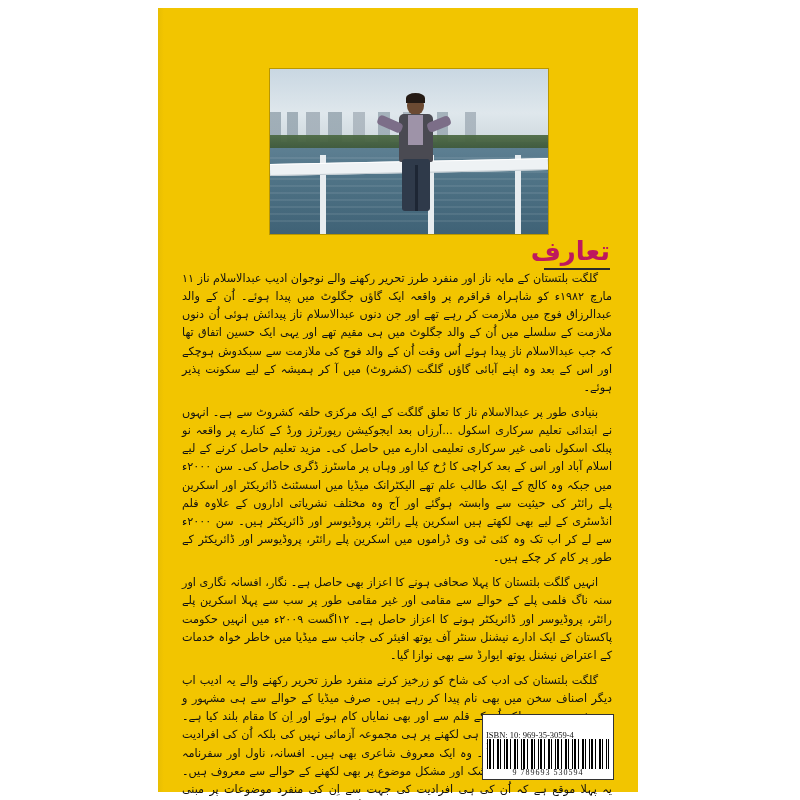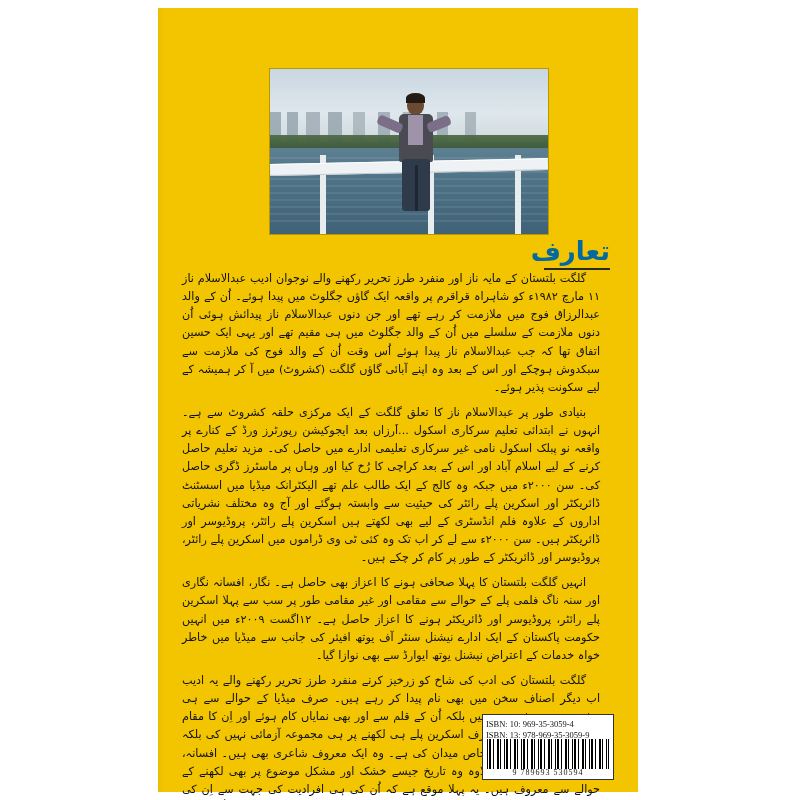--- a/index.html
+++ b/index.html
@@ -184,21 +184,21 @@
     background: #1d2634;
   }
 
   
   .heading {
     position: absolute;
     right: 28px;
     top: 228px;
     font-size: 26px;
     font-weight: bold;
-    color: #0369a1;
+    color: #be185d;
     direction: rtl;
     letter-spacing: 1px;
     font-family: "DejaVu Sans", sans-serif;
   }
   .heading:after {
     content: "";
     display: block;
     width: 66px;
     height: 2px;
     background: #2a2a2a;
@@ -213,21 +213,21 @@
     left: 24px;
     top: 262px;
     direction: rtl;
     text-align: justify;
     color: #111111;
     font-size: 11.2px;
     line-height: 1.62;
     font-family: "DejaVu Sans", sans-serif;
   }
   .body-text p {
-    margin: 0 12px 7px 0;
+    margin: 0 0 7px 0;
     text-indent: 14px;
   }
 
   
   .url {
     position: absolute;
     right: 30px;
     top: 690px;
     font-size: 10px;
     color: #0a3ea8;
@@ -239,21 +239,21 @@
 
   
   .barcode-box {
     position: absolute;
     right: 24px;
     top: 706px;
     width: 132px;
     height: 66px;
     background: #ffffff;
     border: 1px solid #333;
-    padding: 4px 3px;
+    padding: 15px 3px;
     box-sizing: border-box;
     direction: ltr;
   }
   .isbn-line {
     font-size: 8.5px;
     color: #111;
     font-family: "Liberation Serif", serif;
     line-height: 1.25;
     white-space: nowrap;
   }

